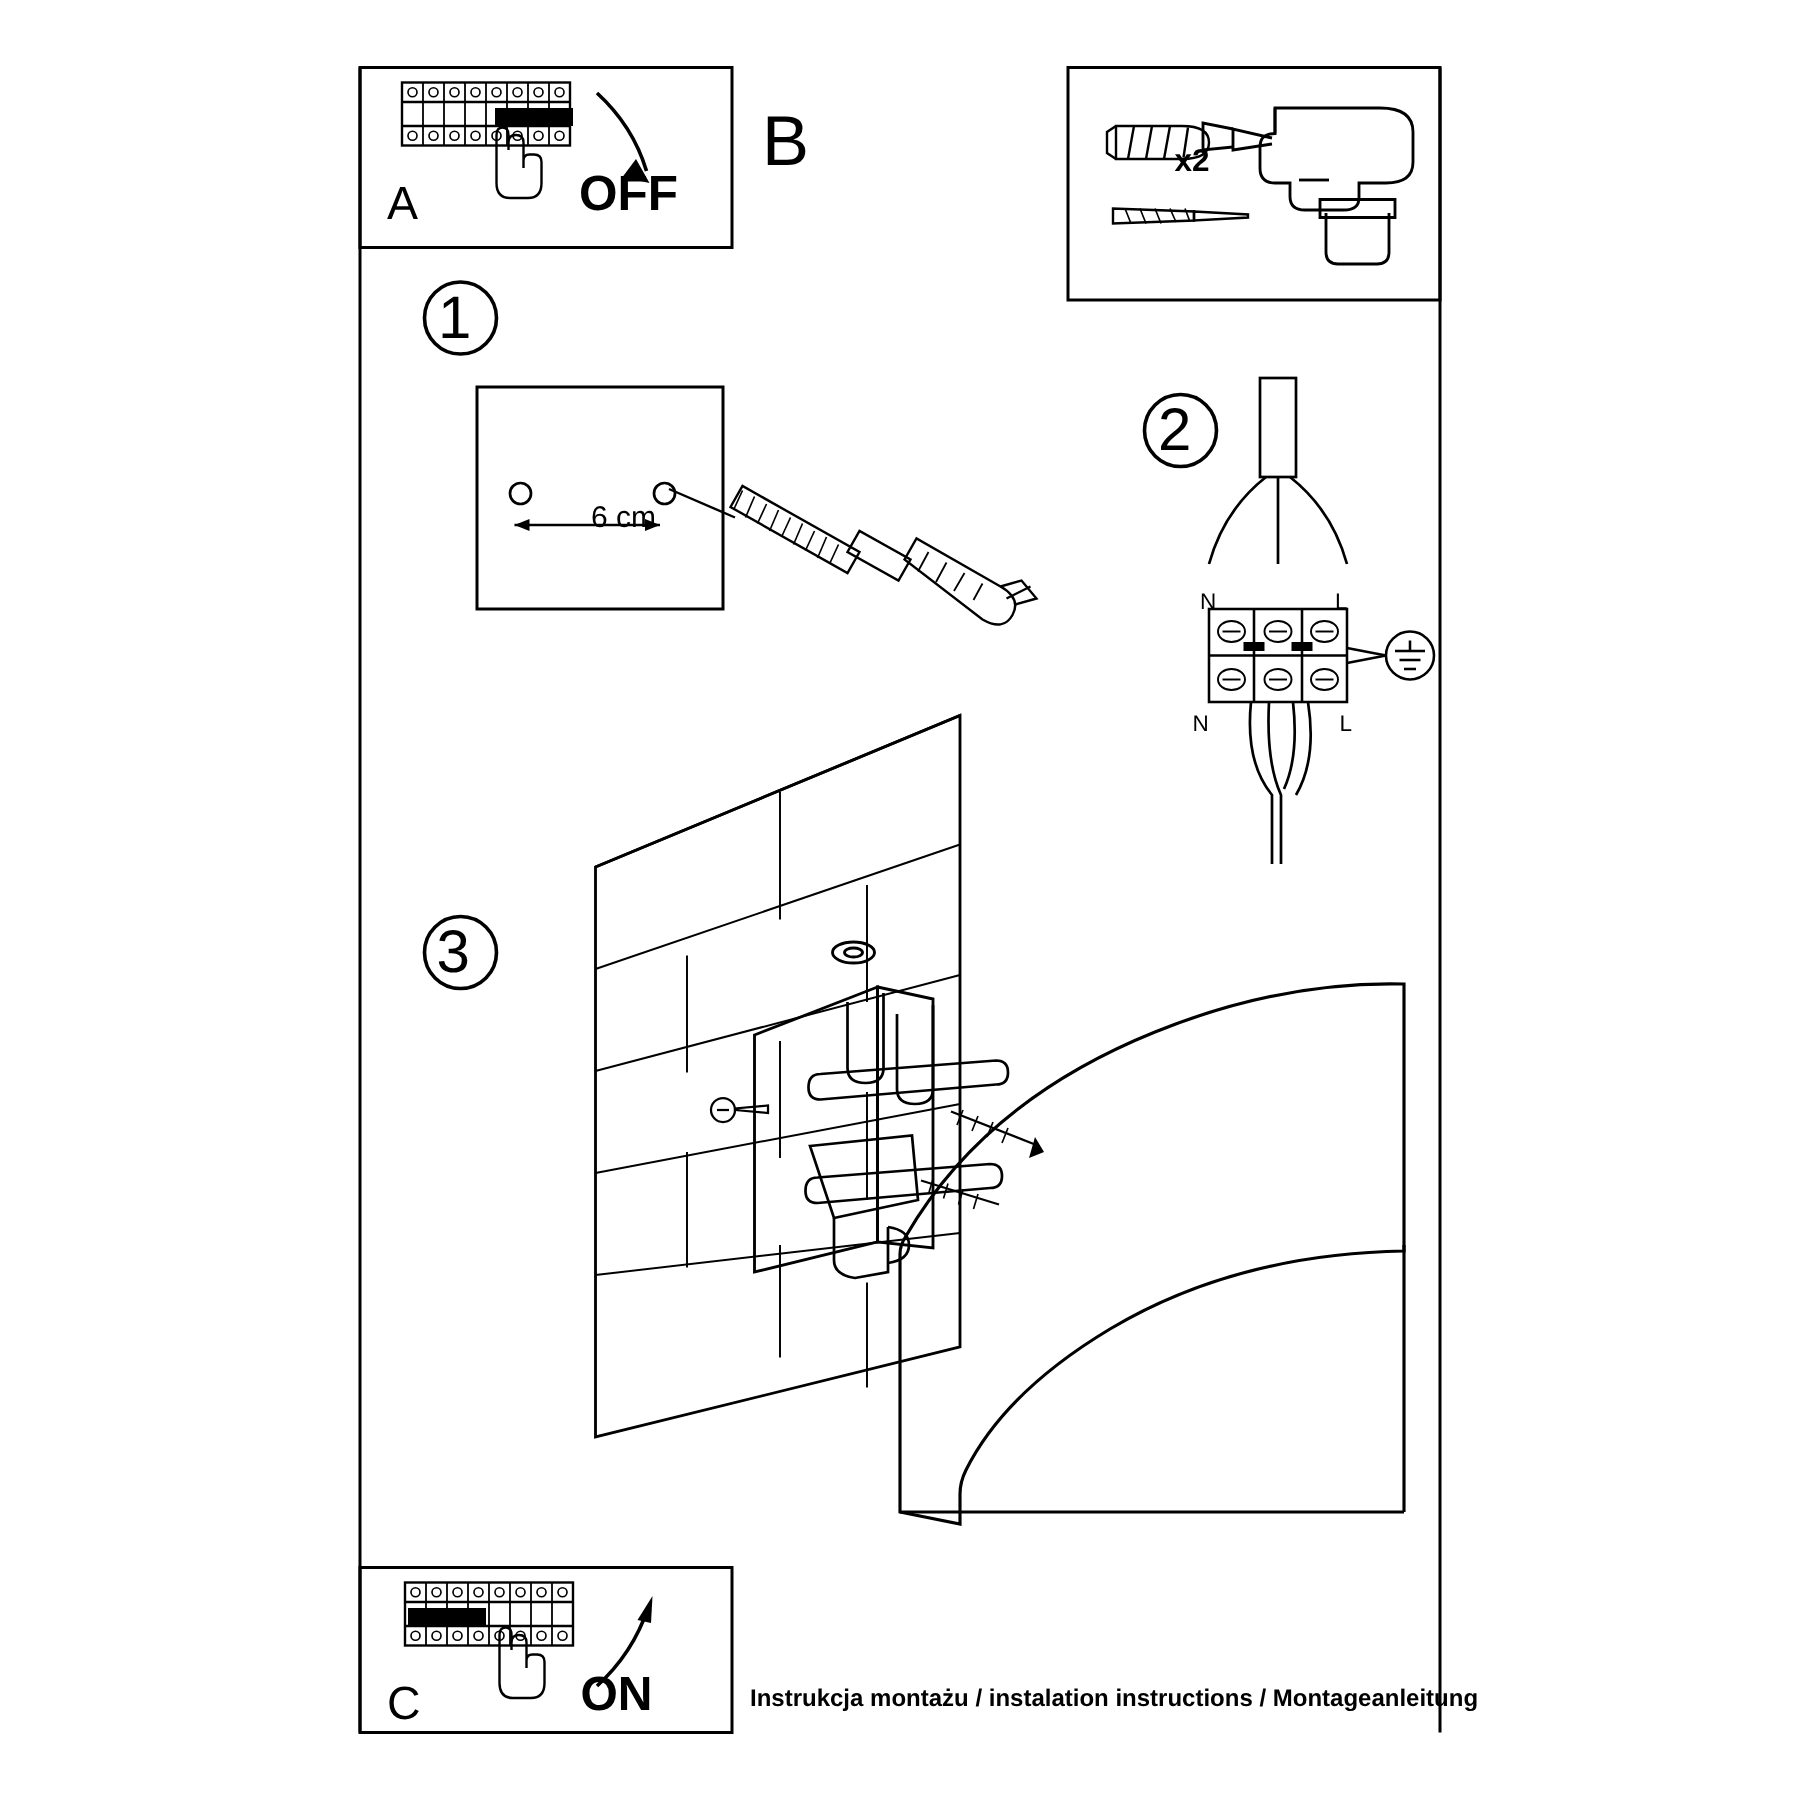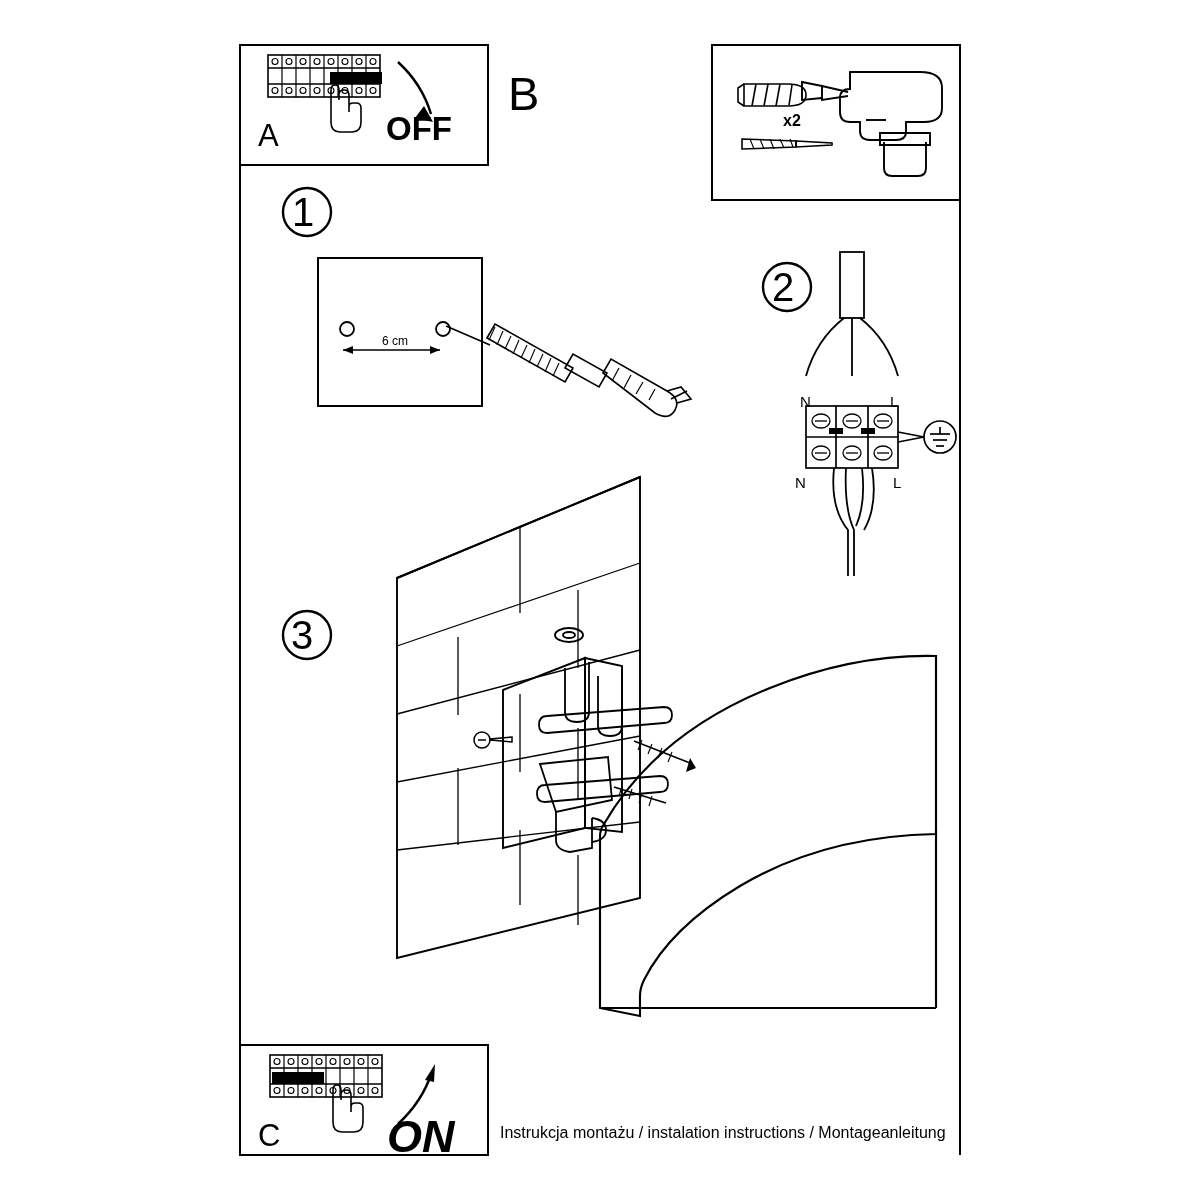--- a/index.html
+++ b/index.html
@@ -29,37 +29,38 @@
   }
   .lbl {
     position: absolute;
     font-family: "Liberation Sans", sans-serif;
     color: #000;
     white-space: nowrap;
   }
   .lbl-A   { left: 258px; top: 118px;  font-size: 31px; }
   .lbl-OFF { left: 386px; top: 110px;  font-size: 33px; font-weight: 700; text-align: right; }
   .lbl-B   { left: 508px; top: 66px;   font-size: 47px; font-weight: 400; }
-  .lbl-x2  { left: 783px; top: 112px;  font-size: 16px; font-weight: 700; }
+  .lbl-x2  { left: 783px; top: 96px;  font-size: 21px; font-weight: 700; }
   .lbl-1   { left: 292px; top: 190px;  font-size: 40px; }
   .lbl-2   { left: 772px; top: 265px;  font-size: 40px; }
   .lbl-3   { left: 291px; top: 613px;  font-size: 40px; }
-  .lbl-6cm { left: 382px; top: 334px;  font-size: 12px; }
+  .lbl-6cm { left: 394px; top: 334px;  font-size: 20px; }
   .lbl-N1  { left: 800px; top: 393px;  font-size: 15px; }
   .lbl-L1  { left: 890px; top: 393px;  font-size: 15px; }
   .lbl-N2  { left: 795px; top: 474px;  font-size: 15px; }
   .lbl-L2  { left: 893px; top: 474px;  font-size: 15px; }
   .lbl-C   { left: 258px; top: 1118px; font-size: 31px; }
-  .lbl-ON  { left: 387px; top: 1111px; font-size: 45px; font-weight: 700; font-style: italic; }
+  .lbl-ON  { left: 387px; top: 1111px; font-size: 32px; font-weight: 700; }
   .footer {
     position: absolute;
     left: 500px;
     top: 1120px;
     font-size: 16px;
     line-height: 25px;
+    font-weight: bold;
   }
   .footer div { white-space: nowrap; }
 </style>
 </head>
 <body>
 
 <div class="sheet">
 
   <svg class="diagram" viewBox="0 0 1200 1200">
     <g fill="none" stroke="#000" stroke-width="2">

